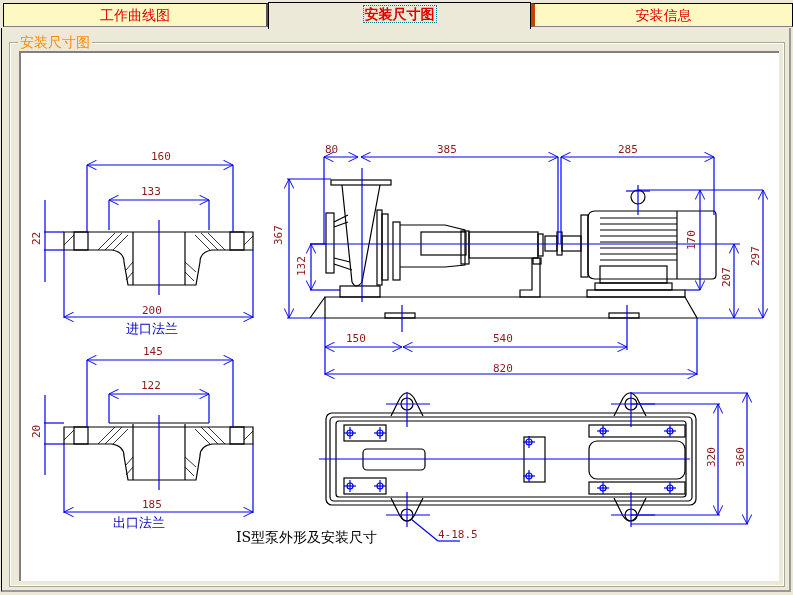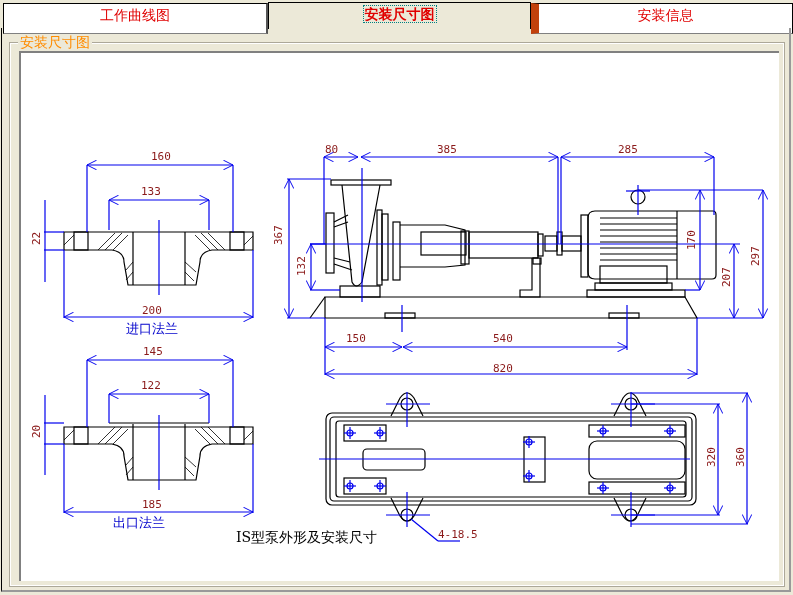--- a/index.html
+++ b/index.html
@@ -1,26 +1,26 @@
 <!DOCTYPE html>
 <html><head>
 <meta charset="utf-8">
 <style>
   html, body { margin:0; padding:0; }
   body { width:793px; height:595px; background:#ece9d8; position:relative; overflow:hidden;
          font-family:"DejaVu Sans", sans-serif; }
   .tabbar { position:absolute; left:0; top:0; width:793px; height:28px; }
-  .tab { position:absolute; top:3px; height:31px; background:#ffffff; border:1px solid #000;
+  .tab { position:absolute; top:3px; height:24px; background:#fef9c3; border:1px solid #000;
          border-bottom:1px solid #808080; box-sizing:border-box; color:#e00000; font-size:14px;
          text-align:center; line-height:22px; }
   .tab.active { top:2px; height:27px; border-bottom:none; background:#ece9d8; z-index:2; }
   .tab.active span { outline:1px dotted #008080; font-weight:bold; padding:0 1px; }
   #t1 { left:3px; width:265px; border-right:2px solid #555; }
   #t2 { left:268px; width:263px; }
-  #t3 { left:531px; width:262px; border-left:8px solid #c2410c; }
+  #t3 { left:531px; width:262px; border-left:4px solid #c2410c; }
   .panel { position:absolute; left:1px; top:28px; width:790px; height:564px; border-left:1px solid #000;
            border-right:2px solid #999; border-bottom:2px solid #999; box-sizing:border-box; }
   .group { position:absolute; left:10px; top:43px; width:774px; height:543px;
            border:1px solid #fff; outline:1px solid #aca899; box-sizing:border-box; }
   .group-label { position:absolute; left:18px; top:34px; background:#ece9d8; color:#ff8c00;
                  font-size:14px; padding:0 2px; line-height:16px; }
   .canvas { position:absolute; left:19px; top:51px; width:760px; height:530px; background:#fff;
             border-top:2px solid #808080; border-left:2px solid #808080; box-sizing:border-box; }
   svg { position:absolute; left:0; top:0; }
   .dim { fill:#8b1a1a; font-family:"DejaVu Sans Mono", monospace; font-size:11px; }

